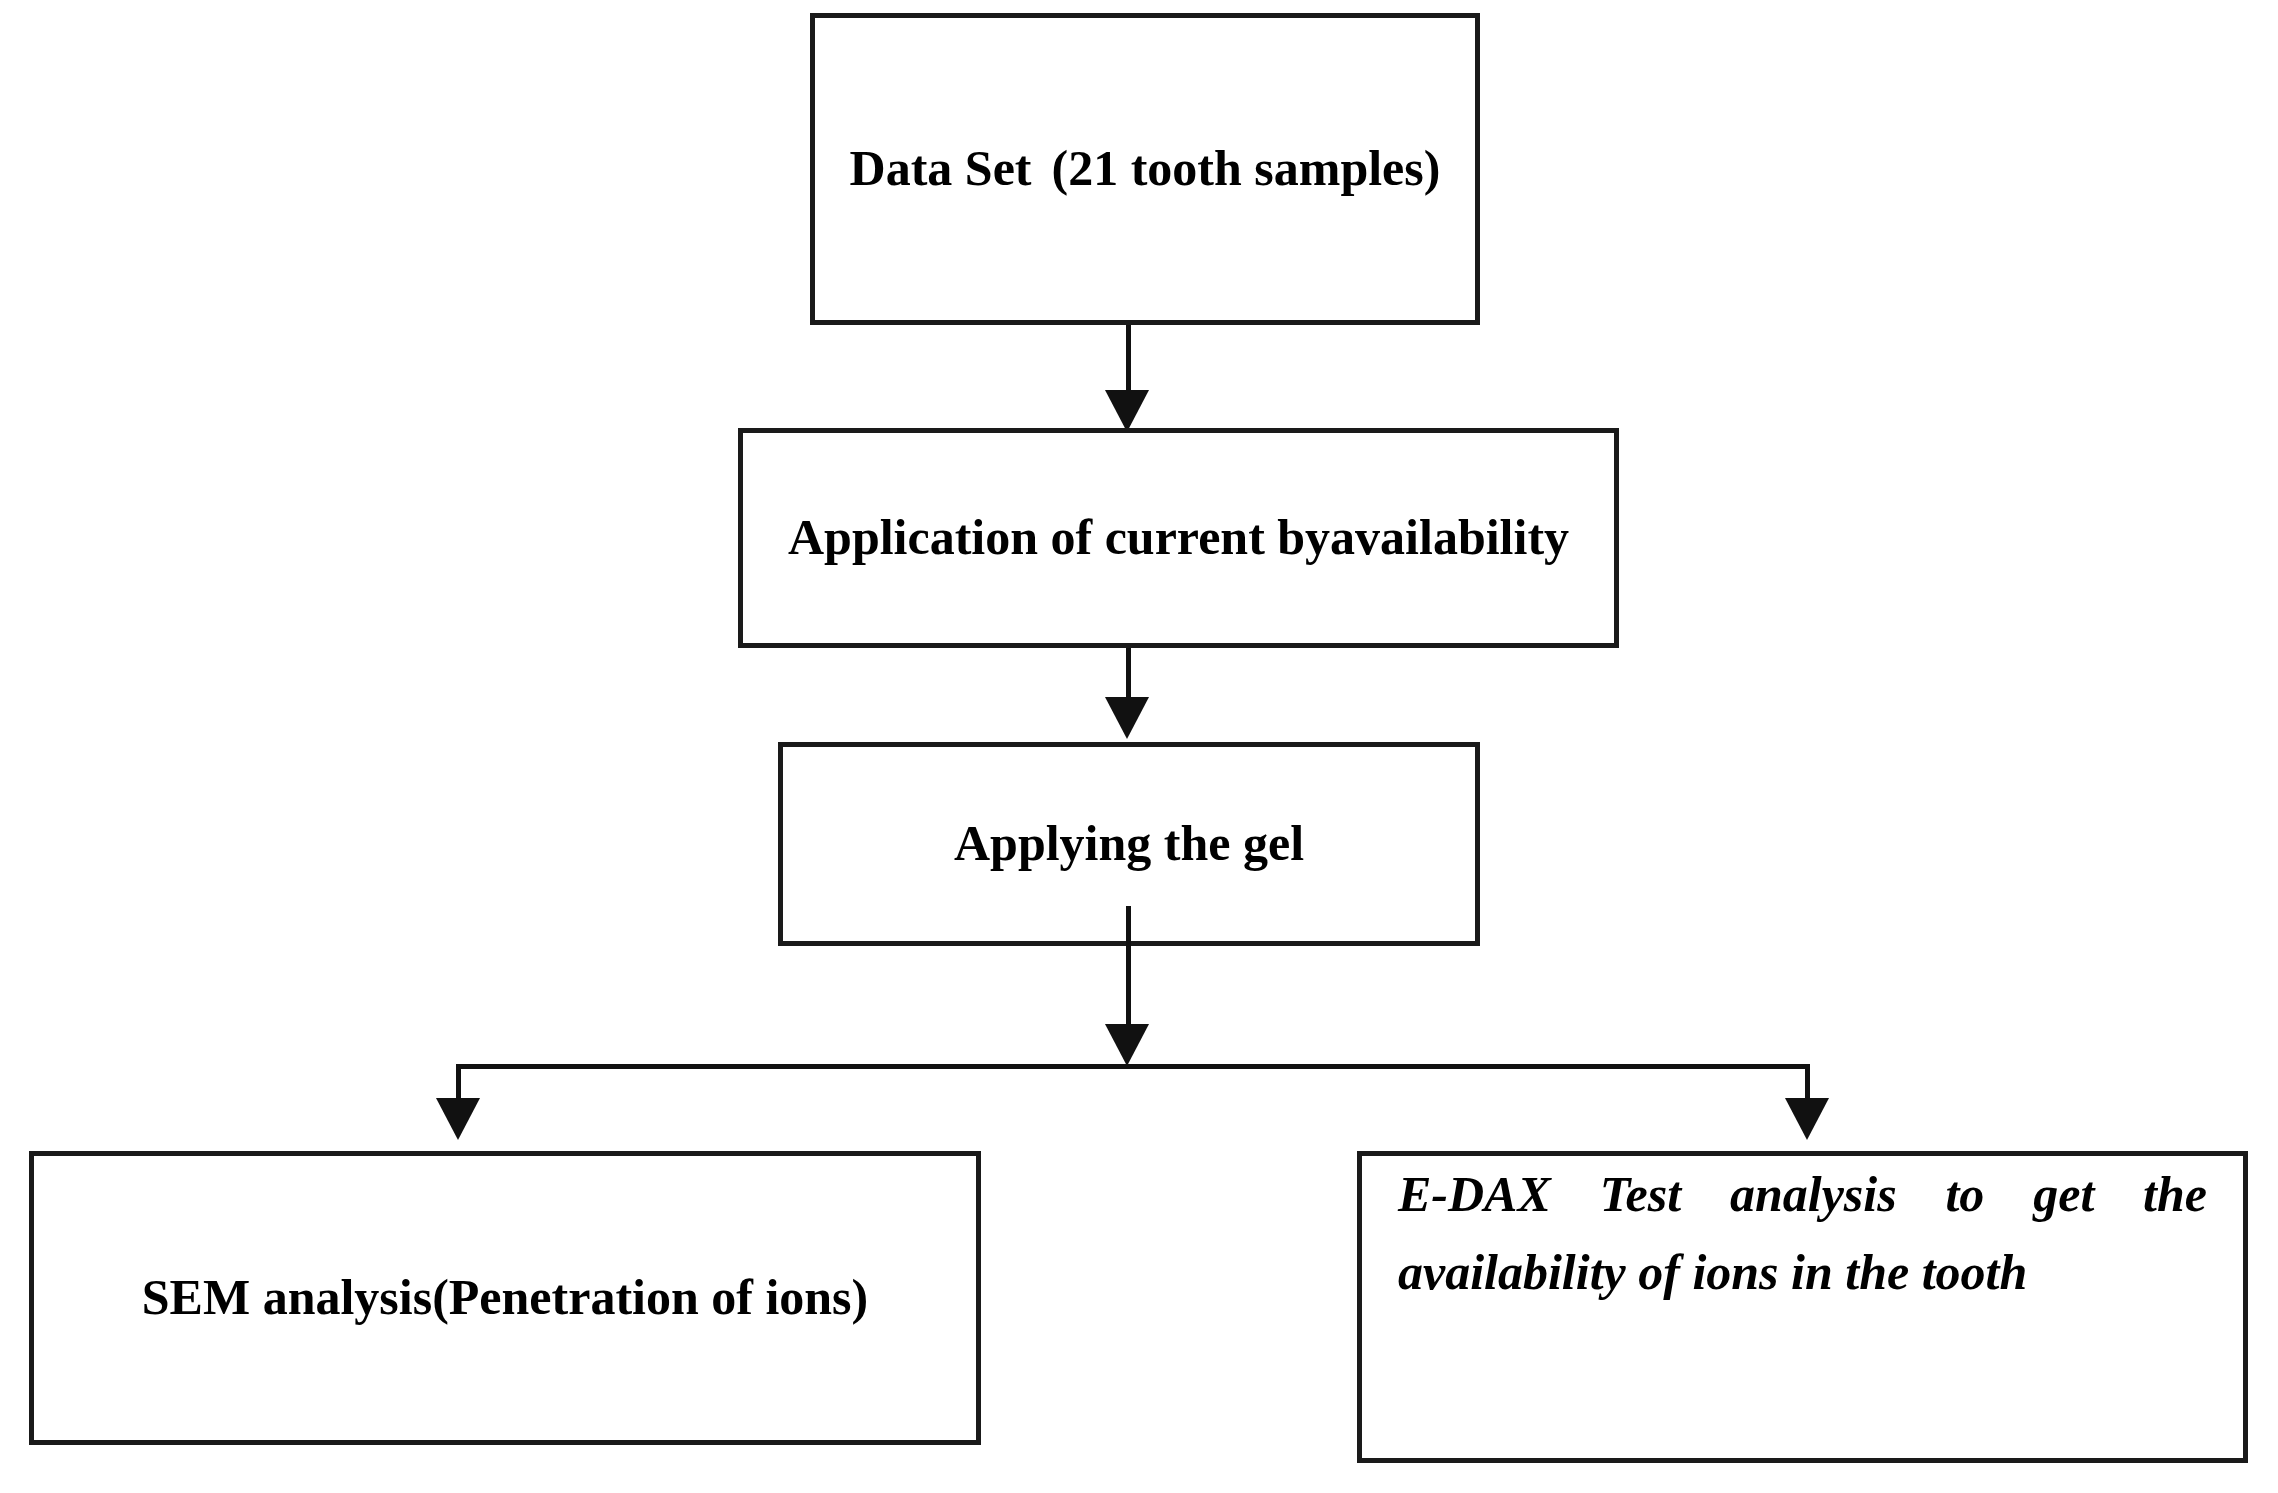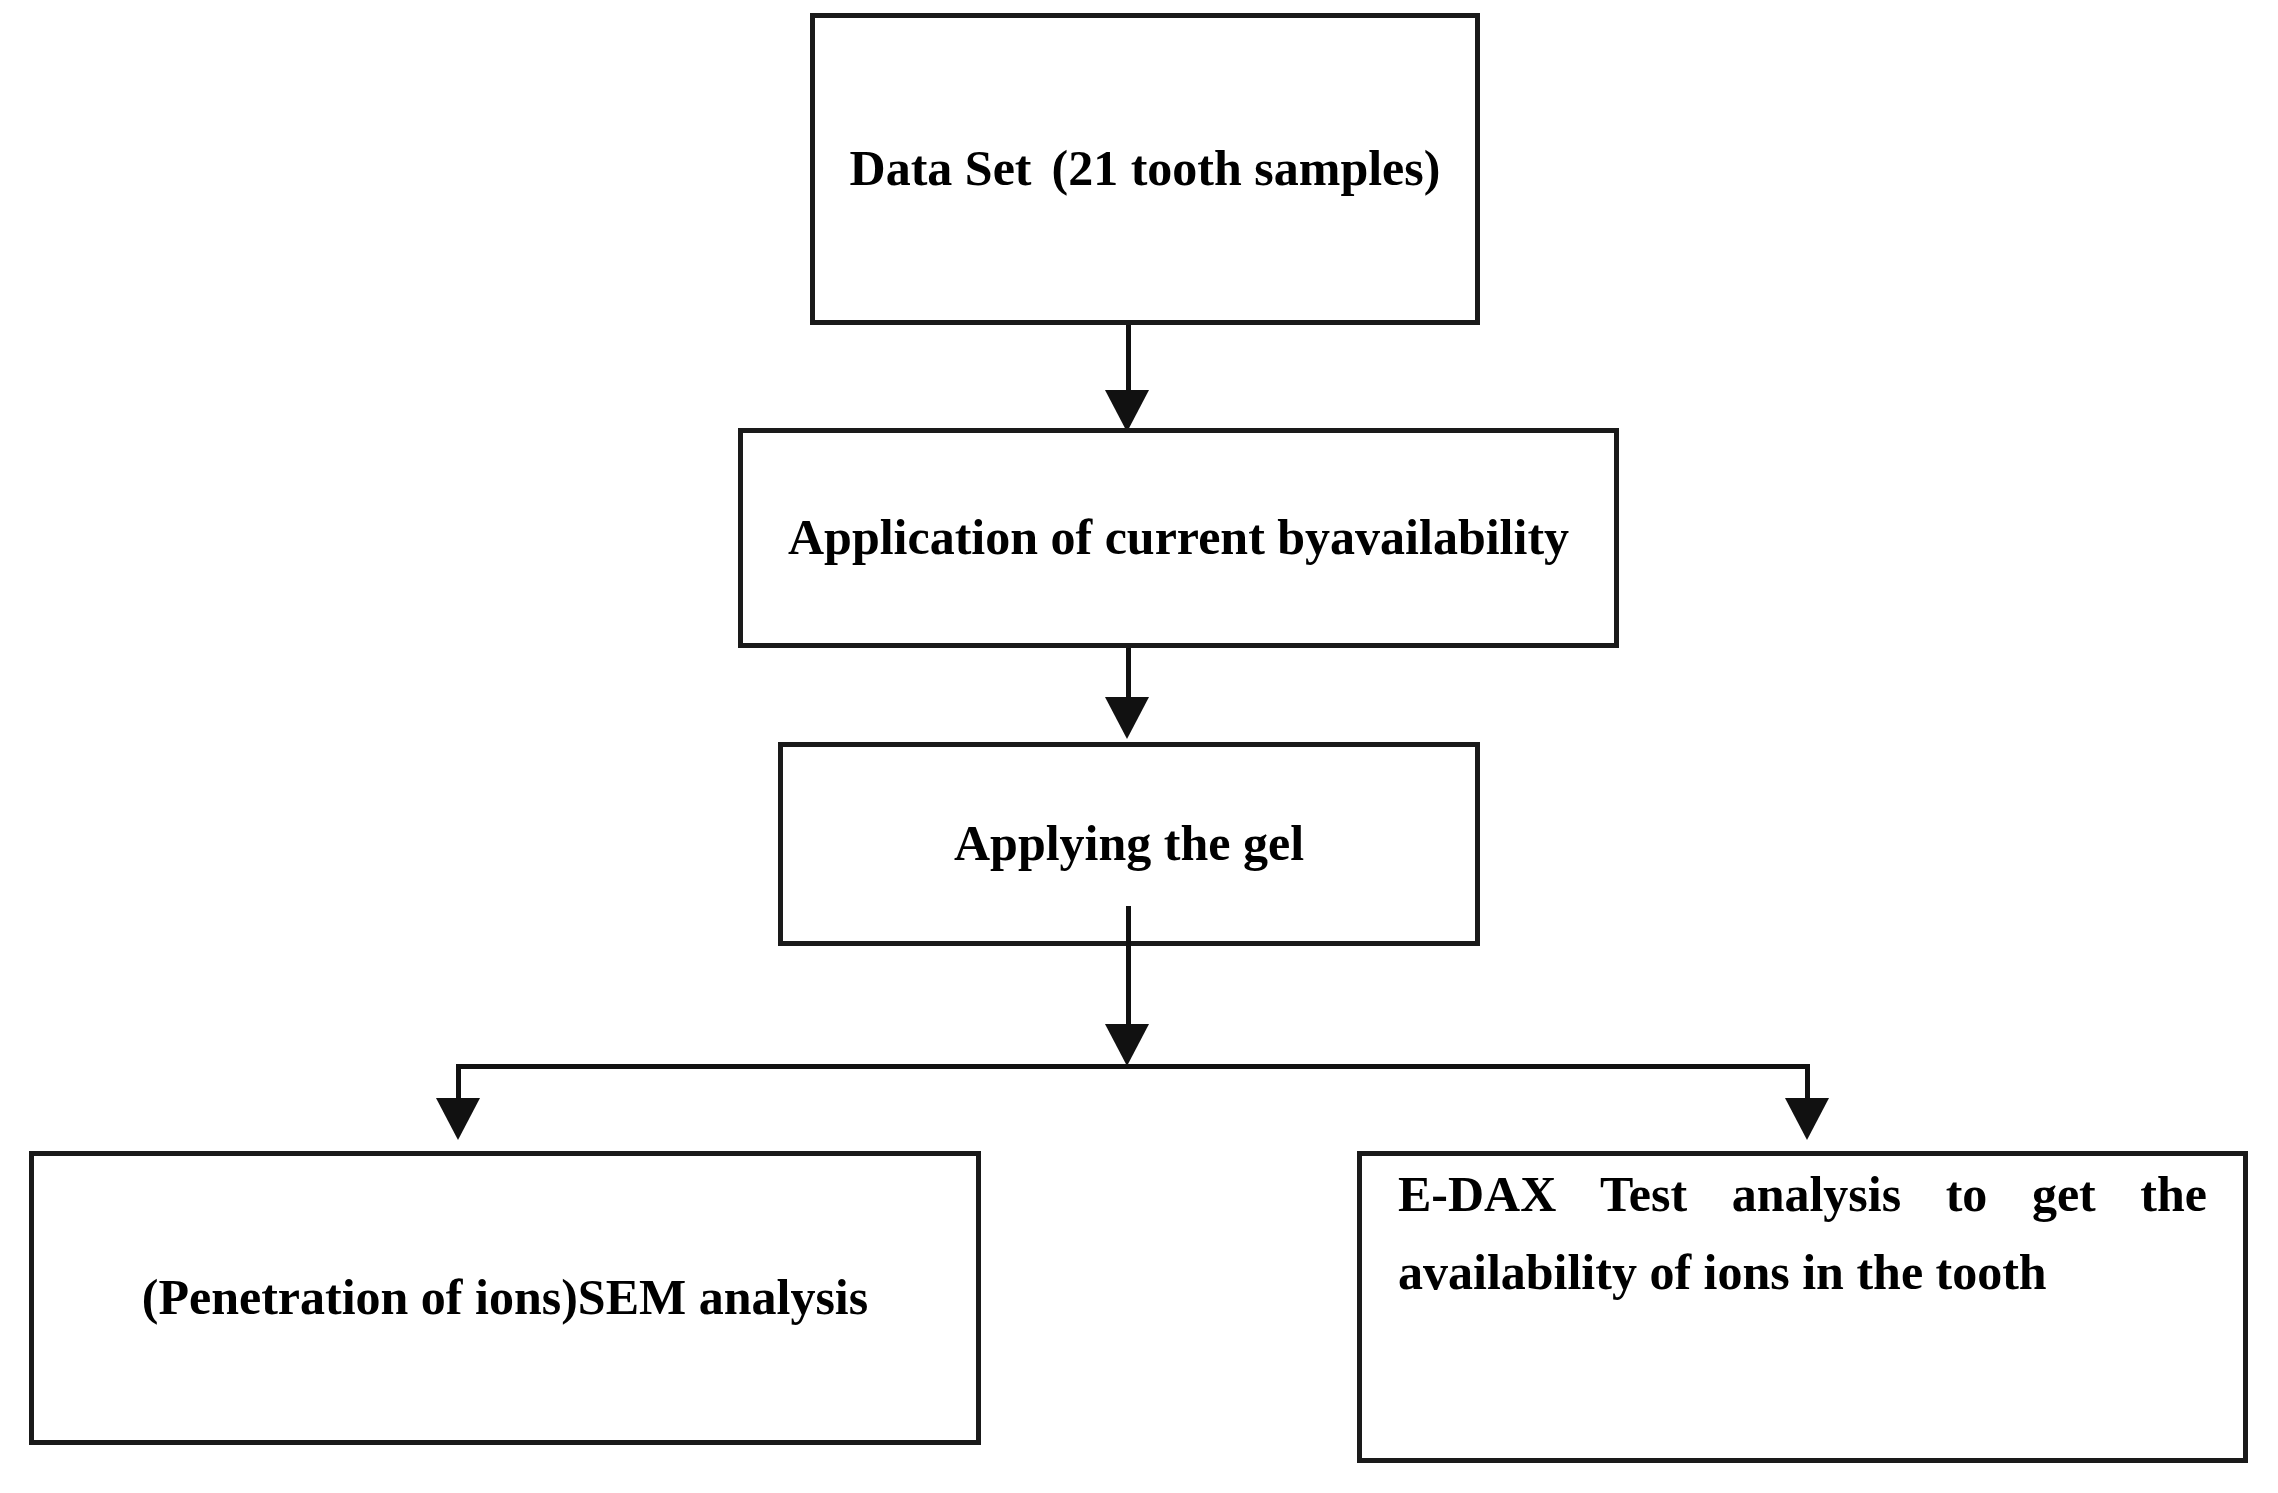--- a/index.html
+++ b/index.html
@@ -73,20 +73,21 @@
   #node-edax {
     left: 1357px; top: 1151px;
     width: 891px;  height: 312px;
     font-size: 50px;
     padding: 0 36px;
   }
   #node-edax .body {
     display: block;
     text-align: justify;
     text-align-last: left;
+    font-style: italic;
   }
 
   
   .conn {
     position: absolute;
     background: #111111;
   }
   .v-line { width: 5px; }
   .h-line { height: 5px; }
 
@@ -152,21 +153,21 @@
 
   <div class="conn h-line" id="split-bar"></div>
 
   <div class="conn v-line" id="branch-left-line"></div>
   <div class="arrowhead" id="branch-left-arrow"></div>
 
   <div class="conn v-line" id="branch-right-line"></div>
   <div class="arrowhead" id="branch-right-arrow"></div>
 
   <div class="node center-text" id="node-sem">
+    <span class="line">SEM analysis</span>
     <span class="line">(Penetration of ions)</span>
-    <span class="line">SEM analysis</span>
   </div>
 
   <div class="node justify-text" id="node-edax">
     <span class="body">E-DAX Test analysis to get the availability of ions in the tooth</span>
   </div>
 
 </div>
 
 </body></html>

